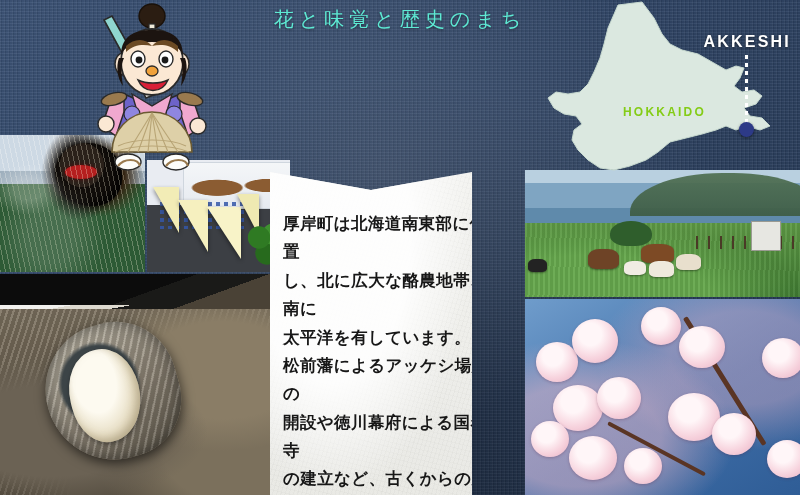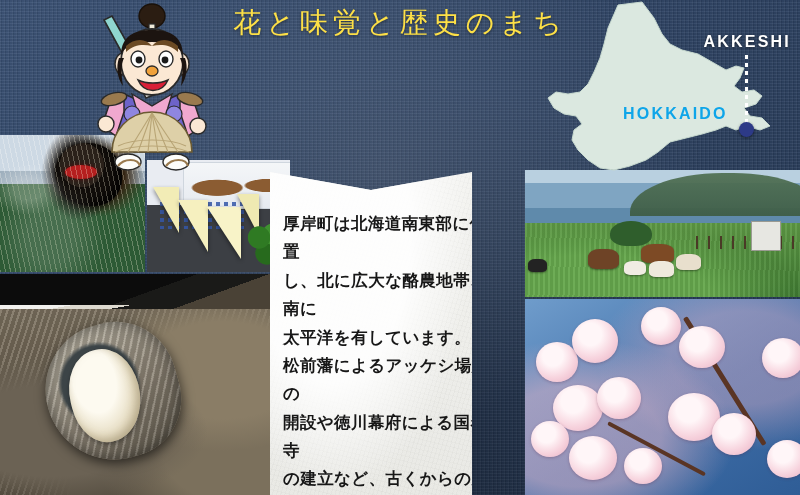--- a/index.html
+++ b/index.html
@@ -19,21 +19,21 @@
   }
   .bg-vignette{
     position:absolute;inset:0;
     background:radial-gradient(ellipse at 48% 35%, rgba(255,255,255,.10) 0%, rgba(0,0,0,0) 55%),
                radial-gradient(ellipse at 50% 100%, rgba(0,0,0,.30) 0%, rgba(0,0,0,0) 60%);
   }
 
   
   .titles{position:absolute;left:200px;top:8px;width:400px;text-align:center;z-index:30;}
   .tagline{
-    color:#fde047;font-size:28px;letter-spacing:5px;line-height:1.1;
+    color:#5eead4;font-size:20px;letter-spacing:5px;line-height:1.1;
     font-family:Liberation Sans, sans-serif;
     text-shadow:0 1px 3px rgba(0,0,0,.45);
     white-space:nowrap;
   }
   .furigana{
     color:#f2f6fb;font-size:17px;letter-spacing:5px;margin-top:7px;
     font-family:"DejaVu Serif","Liberation Serif",serif;
     text-shadow:0 1px 2px rgba(0,0,0,.4);
   }
   .maintitle{
@@ -230,21 +230,21 @@
   .map-label{
     position:absolute;font-weight:bold;letter-spacing:2.2px;
     font-family:"Liberation Sans","DejaVu Sans",sans-serif;
   }
   #label-akkeshi{
     right:9px;top:33px;color:#ffffff;font-size:16px;
     text-shadow:0 1px 3px rgba(0,0,0,.55);
     text-align:center;
   }
   #label-hokkaido{
-    left:93px;top:105px;color:#0ea5e9;font-size:16px;
+    left:93px;top:105px;color:#84cc16;font-size:12px;
   }
   #akkeshi-line{
     position:absolute;right:52px;top:55px;width:3px;height:72px;
     background:repeating-linear-gradient(180deg,#ffffff 0 4px, rgba(255,255,255,0) 4px 8px);
   }
   #akkeshi-dot{
     position:absolute;right:46px;top:122px;width:15px;height:15px;border-radius:50%;
     background:#2d3a87;box-shadow:0 1px 3px rgba(0,0,0,.5);
   }
 

